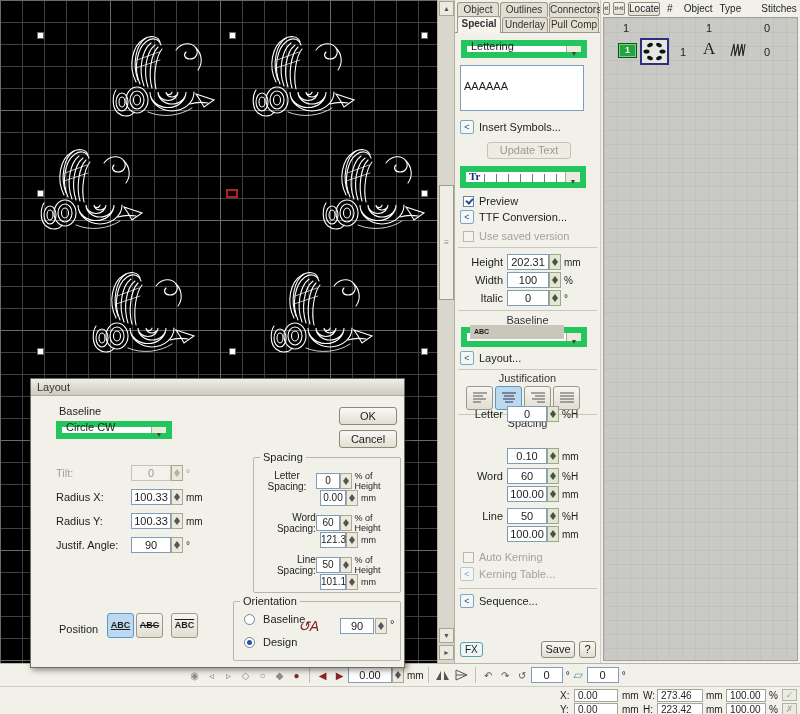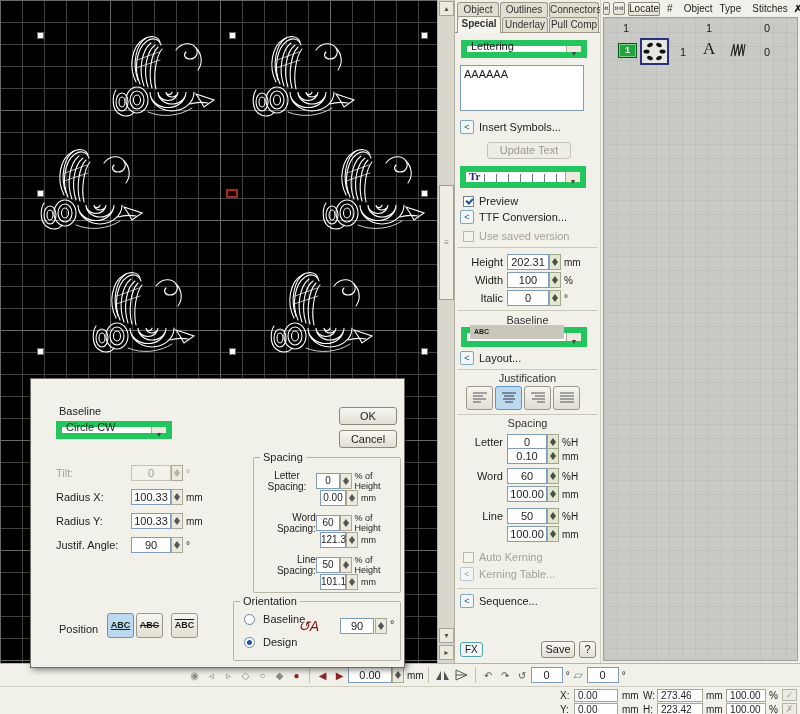--- a/index.html
+++ b/index.html
@@ -24,21 +24,21 @@
 
   
   .props{position:absolute;left:455px;top:0;width:145px;height:663px;background:#f1f0e9}
   .props .abs{position:absolute}
   .tab{position:absolute;height:15px;border:1px solid #9b988a;border-bottom:none;border-radius:3px 3px 0 0;background:#e2dfd2;text-align:center;font-size:10px;line-height:14px;color:#333}
   .tab.active{background:#f5f4ed;height:17px;z-index:3;font-weight:bold}
   .tabline{position:absolute;left:0;right:0;height:1px;background:#9b988a}
   .combo{display:flex;align-items:flex-end;background:#fff;border:6px solid #22c55e;height:18px}
   .combo .cv{flex:1;padding-left:4px;overflow:hidden;white-space:nowrap}
   .combo .cbtn{width:15px;height:100%;background:#ece9dd;border-left:1px solid #aca899;font-size:7px;color:#444;text-align:center;line-height:16px}
-  .txtarea{background:#fff;border:1px solid #7f9db9;padding:2px 3px;font-size:11px}
+  .txtarea{background:#fff;border:1px solid #7f9db9;padding:14px 3px;font-size:11px}
   .chevbtn{display:inline-block;width:14px;height:14px;border:1px solid #7da7bd;background:#f3f7f9;border-radius:2px;font-size:9px;line-height:12px;text-align:center;color:#355;vertical-align:middle}
   .lnk{margin-left:5px;vertical-align:middle}
   .btn{display:inline-block;background:linear-gradient(#f8f7f2,#e2dfd3);border:1px solid #8a8878;border-radius:3px;text-align:center;font-size:11px}
   .btn.dis{color:#9c9a8e;background:#eeede4;border-color:#c4c2b4}
   .dis-text{color:#a4a298}
   .field{display:inline-block;background:#fff;border:1px solid #7f9db9;height:16px;line-height:14px;text-align:center;vertical-align:middle}
   .field.dis{background:#f2f1ea;border-color:#c5c3b6;color:#9c9a8e}
   .spin{display:inline-block;width:12px;height:16px;vertical-align:middle;border:1px solid #9fa78c;background:#e2e7d2;position:relative}
   .spin i{position:absolute;left:2px;width:0;height:0;border-left:3px solid transparent;border-right:3px solid transparent}
   .spin i.u{top:3px;border-bottom:4px solid #4a5240}
@@ -272,21 +272,21 @@
             <line x1="1" y1="8" x2="15" y2="8"></line>
             <line x1="1" y1="11" x2="15" y2="11"></line>
           </g>
         </svg>
       </span>
   </div>
 
   <div class="sep" style="top:414px"></div>
   <div class="abs clabel" style="top:417px">Spacing</div>
 
-  <div class="abs row" style="left:4px;top:434px;width:137px">
+  <div class="abs row" style="left:4px;top:406px;width:137px">
     <span class="rl">Letter</span>
     <span class="field" style="width:40px">0</span>
     <span class="spin">
         <i class="u"></i>
         <i class="d"></i>
       </span>
     <span class="unit">%H</span>
   </div>
   <div class="abs row" style="left:4px;top:448px;width:137px">
     <span class="rl"></span>
@@ -356,21 +356,21 @@
 </div>
 
 <div class="objpanel">
   <div class="obj-head">
     <span class="mini" style="width:12px;height:13px;line-height:11px">«</span>
     <span class="mini" style="width:22px;height:13px;line-height:11px">»«</span>
     <span class="mini" style="width:40px;height:14px;line-height:12px;font-size:10px">Locate</span>
     <span style="margin-left:4px">#</span>
     <span style="margin-left:8px">Object</span>
     <span style="margin-left:4px">Type</span>
-    <span style="margin-left:8px">Stitches</span>
+    <span style="margin-left:17px">Stitches</span>
     <span style="flex:1"></span>
     <span style="font-weight:bold;font-size:10px">✗</span>
   </div>
   <div class="obj-list">
 
     <span style="position:absolute;left:19px;top:4px">1</span>
     <span style="position:absolute;left:102px;top:4px">1</span>
     <span style="position:absolute;left:160px;top:4px">0</span>
 
     <span class="badge" style="left:14px;top:25px">1</span>
@@ -449,20 +449,21 @@
   <span class="slabel" style="left:622px;top:16px">mm</span>
   <span class="slabel" style="left:643px;top:16px">H:</span>
   <span class="sfield" style="left:657px;top:16px;width:46px">223.42</span>
   <span class="slabel" style="left:706px;top:16px">mm</span>
   <span class="sfield" style="left:726px;top:16px;width:40px">100.00</span>
   <span class="slabel" style="left:769px;top:16px">%</span>
   <span class="okbtn" style="left:782px;top:16px;color:#b0a0a0">✗</span>
 </div>
 
 <div class="dlg">
+  <div class="dlg-title">Layout</div>
 
   <span class="abs" style="left:28px;top:26px">Baseline</span>
   <div class="abs combo" style="left:25px;top:42px;width:116px">
     <span class="cv">Circle CW</span>
     <span class="cbtn">▼</span>
   </div>
 
   <span class="abs btn" style="left:308px;top:28px;width:58px;height:18px;line-height:16px">OK</span>
   <span class="abs btn" style="left:308px;top:51px;width:58px;height:18px;line-height:16px">Cancel</span>
 

